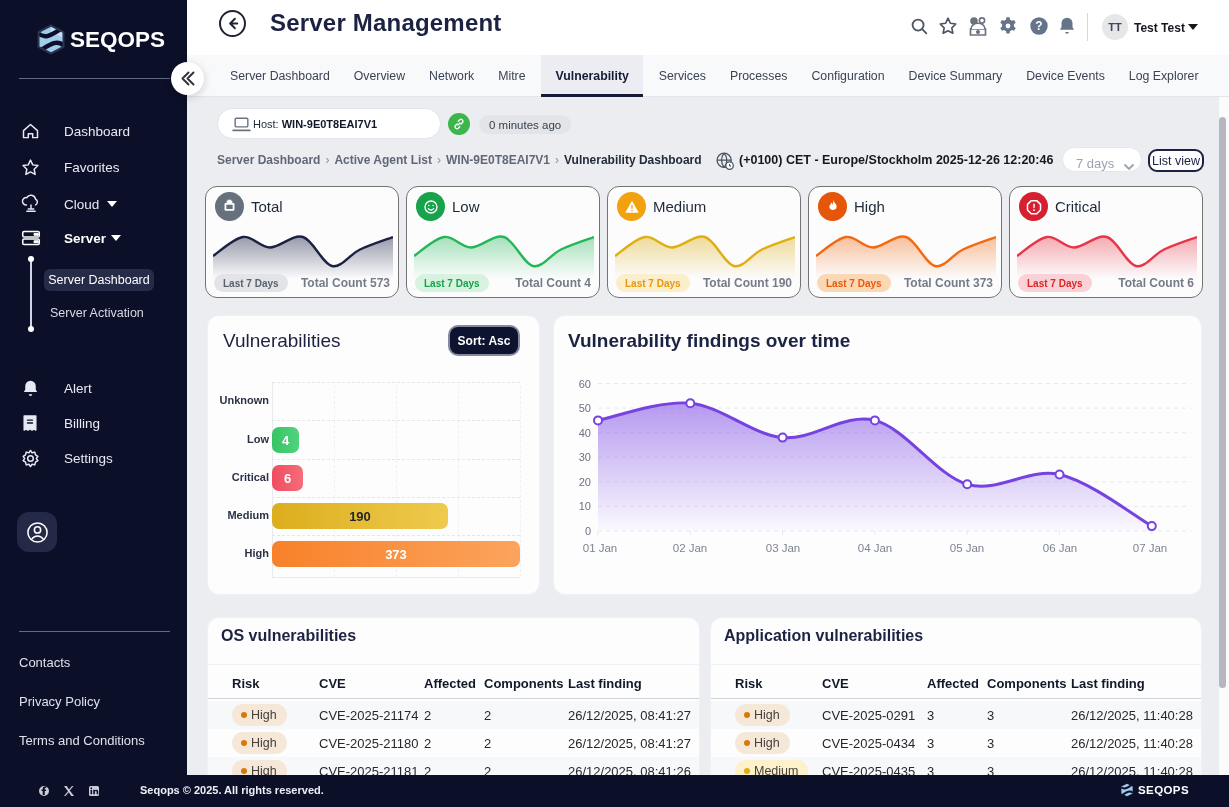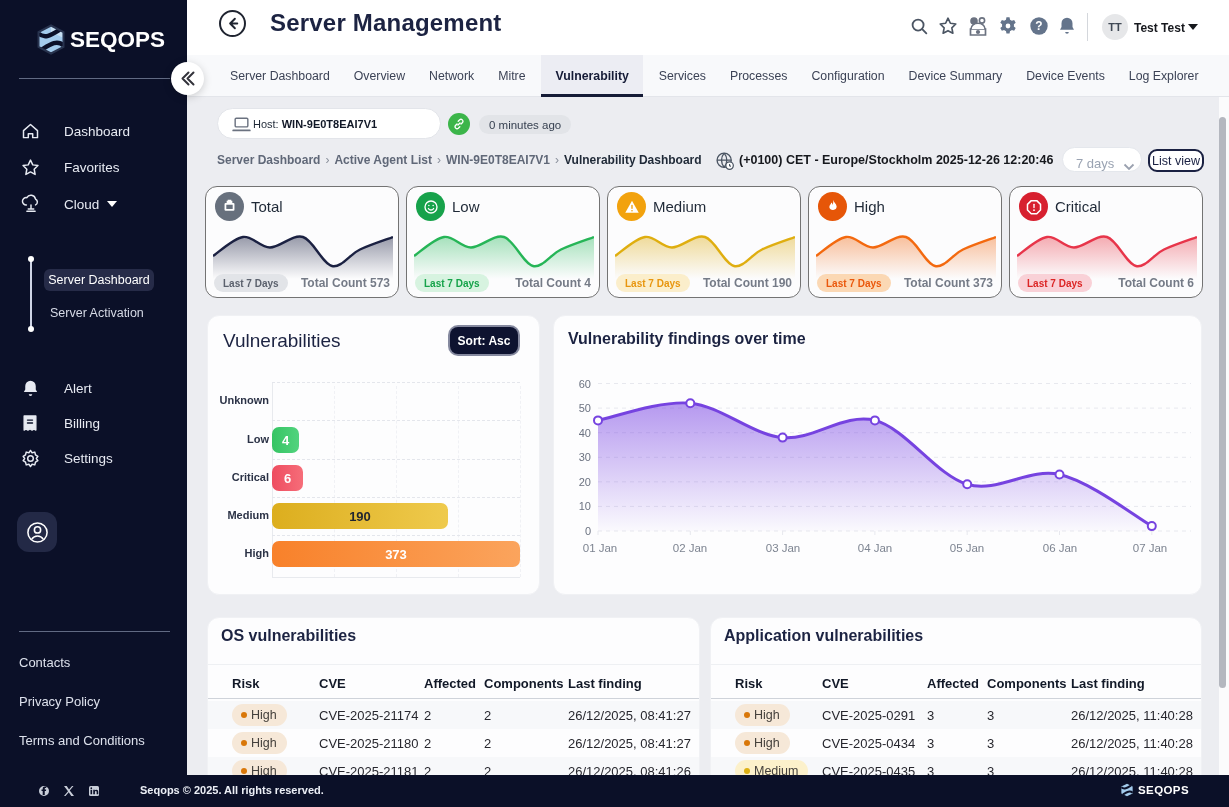--- a/index.html
+++ b/index.html
@@ -62,21 +62,21 @@
 
 .panel { position:absolute; background:#fdfdfe; border-radius:12px; border:1px solid #f0f1f4; }
 #vulpanel { left:20px; top:218px; width:333px; height:280px; }
 #vulpanel h2 { position:absolute; left:15px; top:14px; font-size:19px; font-weight:400; color:#1c2342; }
 #sortbtn { position:absolute; left:242px; top:11px; width:68px; height:27px; background:#0e1330; border-radius:8px; color:#fff; font-size:12px; font-weight:700; display:flex; align-items:center; justify-content:center; box-shadow:0 0 0 2px rgba(35,42,80,.55); }
 .blabel { position:absolute; font-size:11px; font-weight:700; color:#2b3246; text-align:right; width:55px; left:6px; }
 .bar { position:absolute; left:64px; height:26px; border-radius:7px; color:#fff; font-size:13px; font-weight:700; display:flex; align-items:center; justify-content:center; }
 .bgrid { position:absolute; left:64px; width:248px; height:0; border-top:1px dashed #e4e6ec; }
 .vgrid { position:absolute; top:70px; width:0; height:191px; border-left:1px dashed #f0f1f5; }
 #findpanel { left:366px; top:218px; width:649px; height:280px; }
-#findpanel h2 { position:absolute; left:14px; top:14px; font-size:16px; font-weight:700; color:#1c2342; }
+#findpanel h2 { position:absolute; left:14px; top:14px; font-size:19px; font-weight:700; color:#1c2342; }
 
 .tpanel { position:absolute; top:520px; height:190px; background:#fdfdfe; border-radius:12px 12px 0 0; border:1px solid #f0f1f4; overflow:hidden; }
 #ospanel { left:20px; width:493px; }
 #apppanel { left:523px; width:492px; }
 .tpanel h2 { position:absolute; left:13px; top:9px; font-size:16px; font-weight:700; color:#1c2342; }
 .tdiv { position:absolute; left:0; top:46px; width:100%; height:1px; background:#eef0f3; }
 .th { position:absolute; top:58px; font-size:13px; font-weight:700; color:#111827; }
 .thline { position:absolute; left:0; top:80px; width:100%; height:1px; background:#cfd3da; }
 .trow { position:absolute; left:0; width:100%; height:28px; }
 .trow.odd { background:#f7f8fa; }
@@ -116,20 +116,32 @@
         </svg>
       <span class="lbl">Dashboard</span>
     </div>
     <div class="navitem" style="top:191px">
       <svg width="22" height="22" viewBox="0 0 24 24" fill="none" stroke="#e7eaf2" stroke-width="1.6" stroke-linejoin="round" stroke-linecap="round">
           <path d="M7 13 a4 4 0 1 1 .5-7.9 a5 5 0 0 1 9.3 1.4 a3.6 3.6 0 0 1 .2 6.5"></path>
           <path d="M12 13 v3.5 M7.5 20 h9 M9 17.5 h6"></path>
         </svg>
       <span class="lbl">Cloud</span>
         <span class="caret" style="left:107px"></span>
+    </div>
+    <div class="navitem" style="top:225px; font-weight:700; color:#fff;">
+      <svg width="22" height="22" viewBox="0 0 24 24" fill="none" stroke="#fff" stroke-width="1.7" stroke-linejoin="round">
+          <rect x="3" y="5" width="18" height="6" rx="1.4"></rect>
+          <rect x="3" y="13" width="18" height="6" rx="1.4"></rect>
+          <circle cx="16.5" cy="8" r="1" fill="#fff"></circle>
+          <circle cx="18.8" cy="8" r="1" fill="#fff"></circle>
+          <circle cx="16.5" cy="16" r="1" fill="#fff"></circle>
+          <circle cx="18.8" cy="16" r="1" fill="#fff"></circle>
+        </svg>
+      <span class="lbl">Server</span>
+        <span class="caret" style="left:111px"></span>
     </div>
     <div class="subline"></div>
     <div class="subdot" style="top:256px"></div>
     <div class="subdot" style="top:326px"></div>
     <div class="subactive">Server Dashboard</div>
     <div class="subitem">Server Activation</div>
     <div class="navitem" style="top:375px">
       <svg width="21" height="21" viewBox="0 0 24 24" fill="#e7eaf2">
           <path d="M12 3 a6 6 0 0 0-6 6 v4 l-1.6 3 h15.2 L18 13 V9 a6 6 0 0 0-6-6 Z"></path>
           <path d="M10 18.5 a2 2 0 0 0 4 0 Z"></path>

